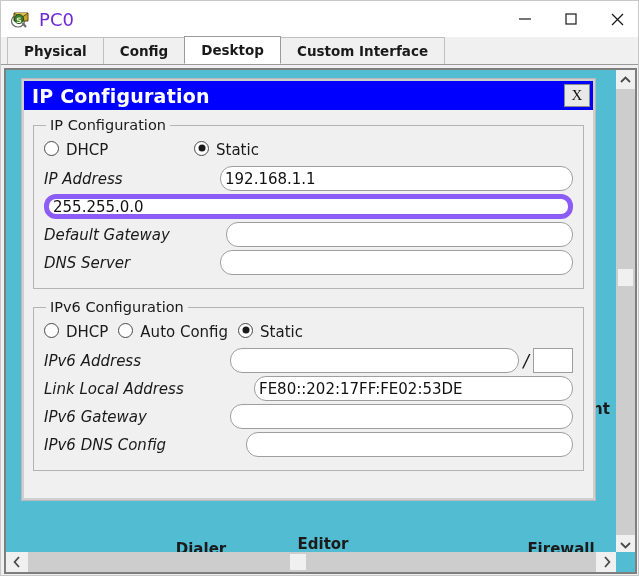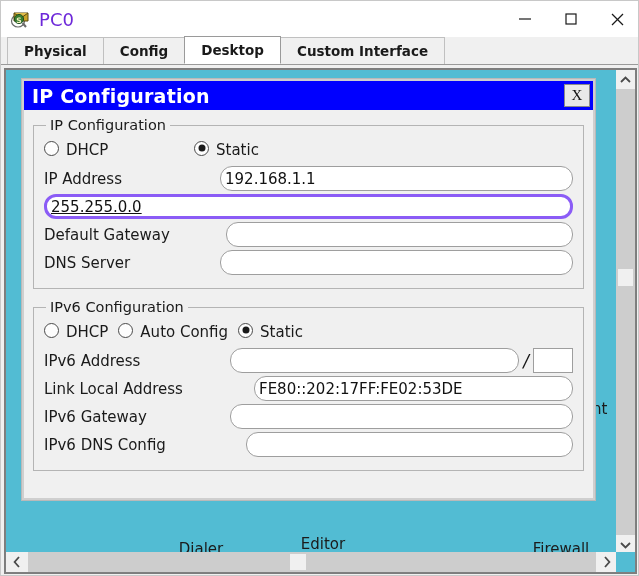--- a/index.html
+++ b/index.html
@@ -92,21 +92,21 @@
     position: absolute; left: 1px; top: 1px;
     width: 612px; height: 484px;
     background: #52bcd3;
     overflow: hidden;
   }
   .desk-app {
     position: absolute;
     text-align: center;
     color: #1b1b1b;
     font-size: 15px;
-    font-weight: normal;
+    font-weight: bold;
   }
 
   
   .vscroll {
     position: absolute; right: 1px; top: 1px;
     width: 19px; height: 484px;
     background: #cdcdcd;
   }
   .vscroll-btn {
     width: 19px; height: 19px;
@@ -215,35 +215,36 @@
 
   .field-row {
     display: flex; align-items: center;
     height: 27px;
     margin-bottom: 1px;
   }
   .field-label {
     font-size: 15px;
     color: #1a1a1a;
     flex: 0 0 auto;
+    font-style: italic;
   }
   .fl-ip { width: 176px; }
   .fl-v6 { width: 186px; }
   .txtbox {
     height: 25px;
     background: #ffffff;
     border: 1px solid #9e9e9e;
     display: flex; align-items: center;
     padding: 0 4px;
     font-size: 15px;
     color: #111;
     overflow: hidden;
     white-space: nowrap;
   }
-  .txtbox.focus { border: 3px solid #8b5cf6; text-decoration: underline; }
+  .txtbox.focus { border: 5px solid #8b5cf6; }
   .tb-wide { flex: 1 1 auto; border-radius: 12px; }
   .slash {
     font-size: 17px; color: #111;
     padding: 0 4px;
     font-style: italic;
     flex: 0 0 auto;
   }
   .tb-prefix { width: 40px; flex: 0 0 auto; }
 </style>
 </head>

